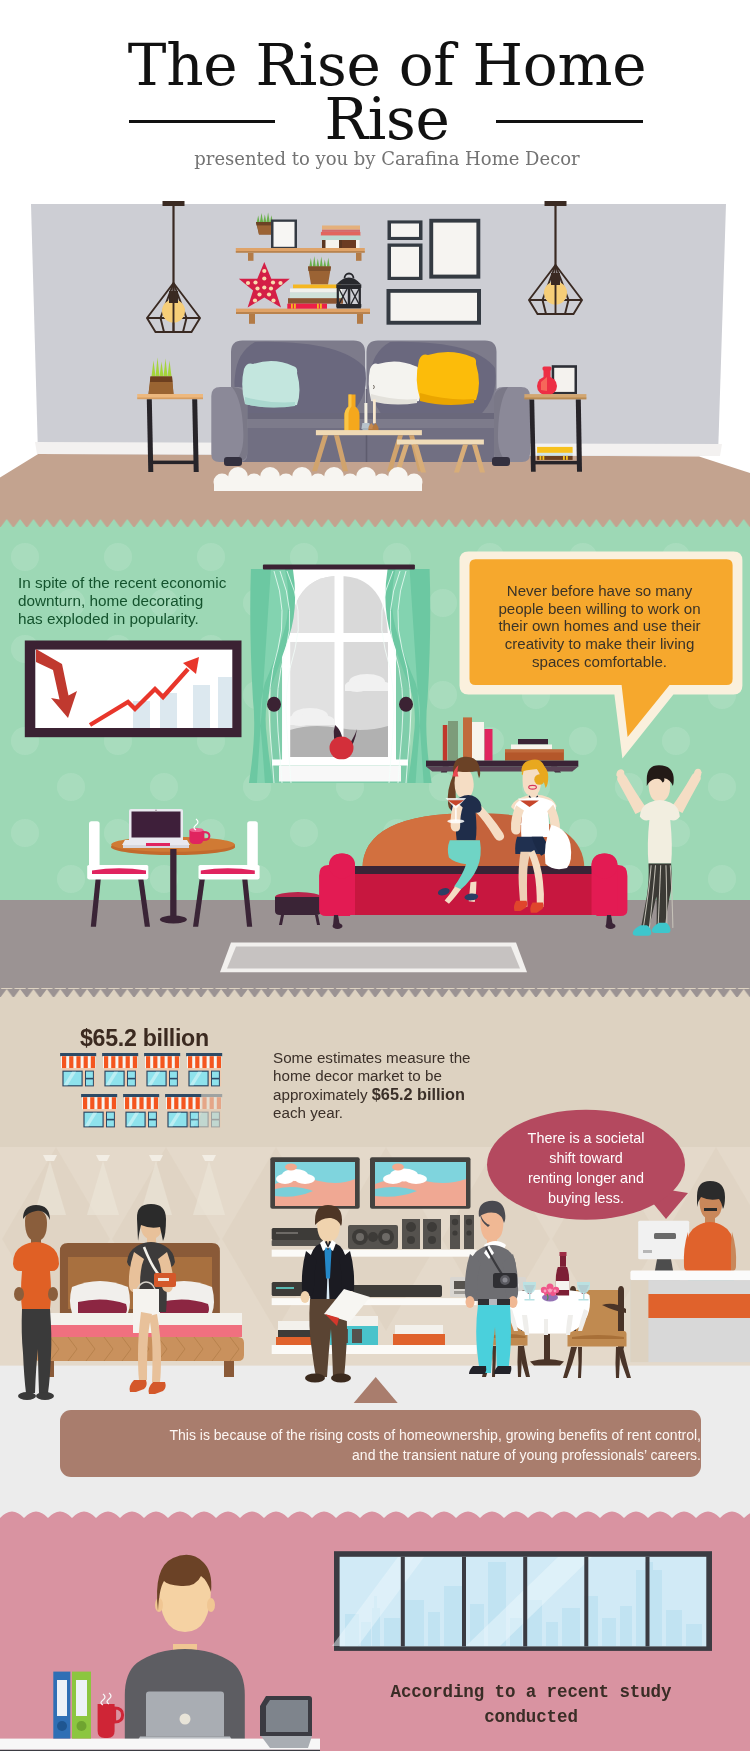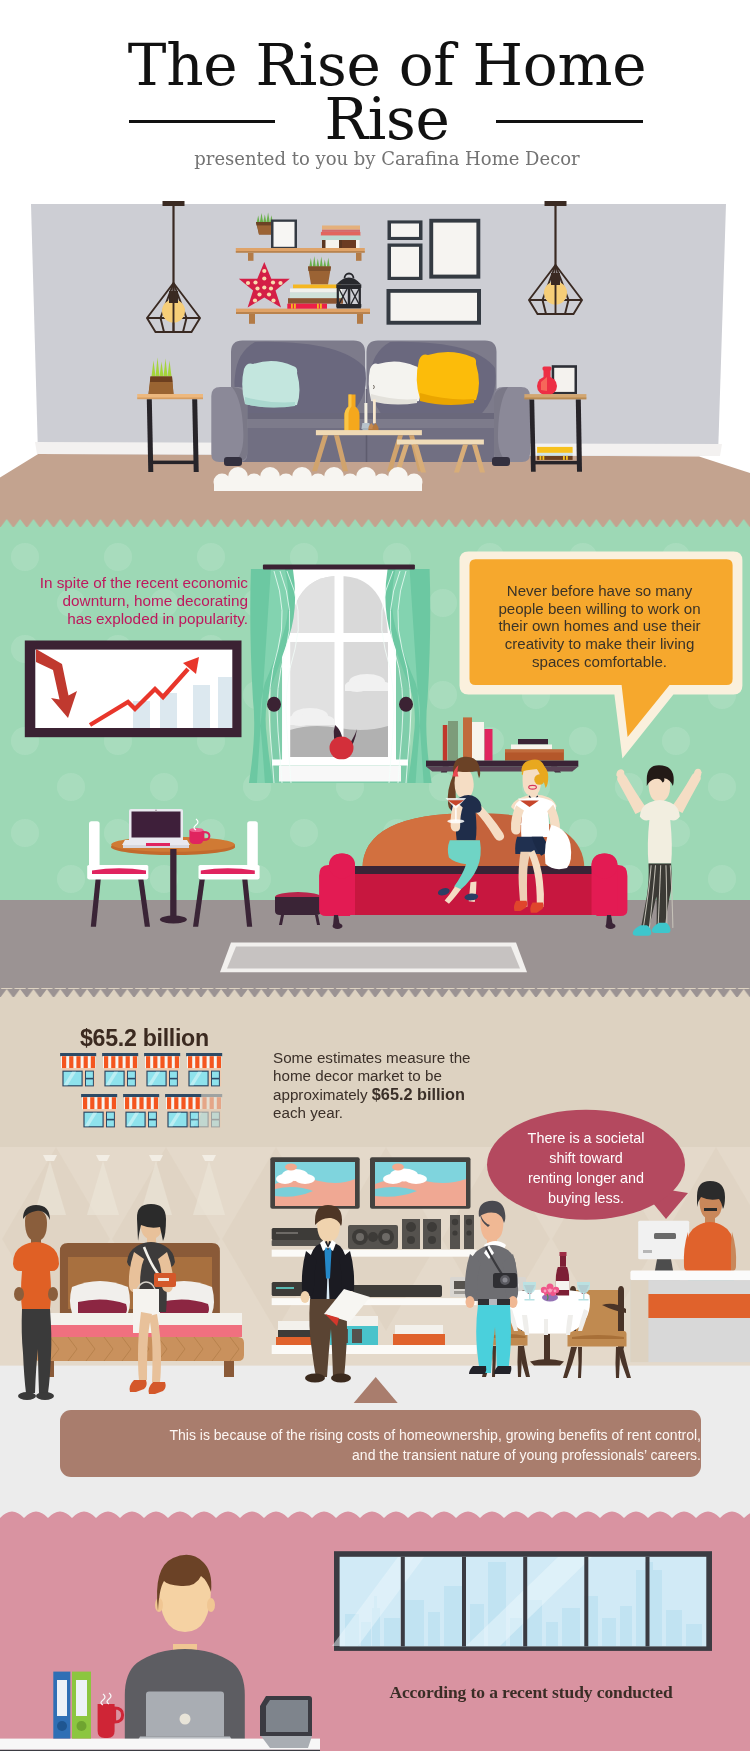--- a/index.html
+++ b/index.html
@@ -32,26 +32,26 @@
   #s3-text div { white-space:nowrap;margin-left:28px; }
   #s3-text b { font-weight:bold; font-size:16.3px; }
   #s3-bubble { position:absolute; left:497px; top:139px; width:178px; font-size:14.4px; line-height:20px;
      text-align:center; color:#ffffff; font-family:"Liberation Sans", sans-serif; }
   #s3-banner { position:absolute; left:60px; top:437px; width:641px; font-size:14px; line-height:19.5px;
      text-align:right; color:#fdf7f4; font-family:"Liberation Sans", sans-serif; }
 
   
   #sec4 { position:absolute; left:0; top:1500px; width:750px; height:251px; overflow:hidden; }
   #s4-heading { position:absolute; left:340px; top:180px; width:382px; font-size:17.5px; line-height:25px;
-     font-weight:bold; text-align:center; color:#3a2d26; font-family:Liberation Serif, serif; letter-spacing:-0.1px; }
+     font-weight:bold; text-align:center; color:#3a2d26; font-family:Liberation Mono, monospace; letter-spacing:-0.1px; }
 
   
   #sec2 { position:absolute; left:0; top:519px; width:750px; height:478px; overflow:hidden; }
   .s2txt { position:absolute; font-family:"Liberation Sans", sans-serif; color:#2b2f33; }
-  #s2-intro { left:18px; top:55px; width:230px; font-size:15.3px; line-height:18px; text-align:right; color:#be185d; }
+  #s2-intro { left:18px; top:55px; width:230px; font-size:15.3px; line-height:18px; text-align:left; color:#14532d; }
   #s2-bubble-text { position:absolute; left:481px; top:63px; width:237px; font-size:15.1px; line-height:17.7px;
      text-align:center; color:#3a3328; font-family:"Liberation Sans", sans-serif; }
 </style>
 </head>
 <body>
 
 <div class="page">
 
   <div id="header">
     <div id="title1">The Rise of Home</div>

